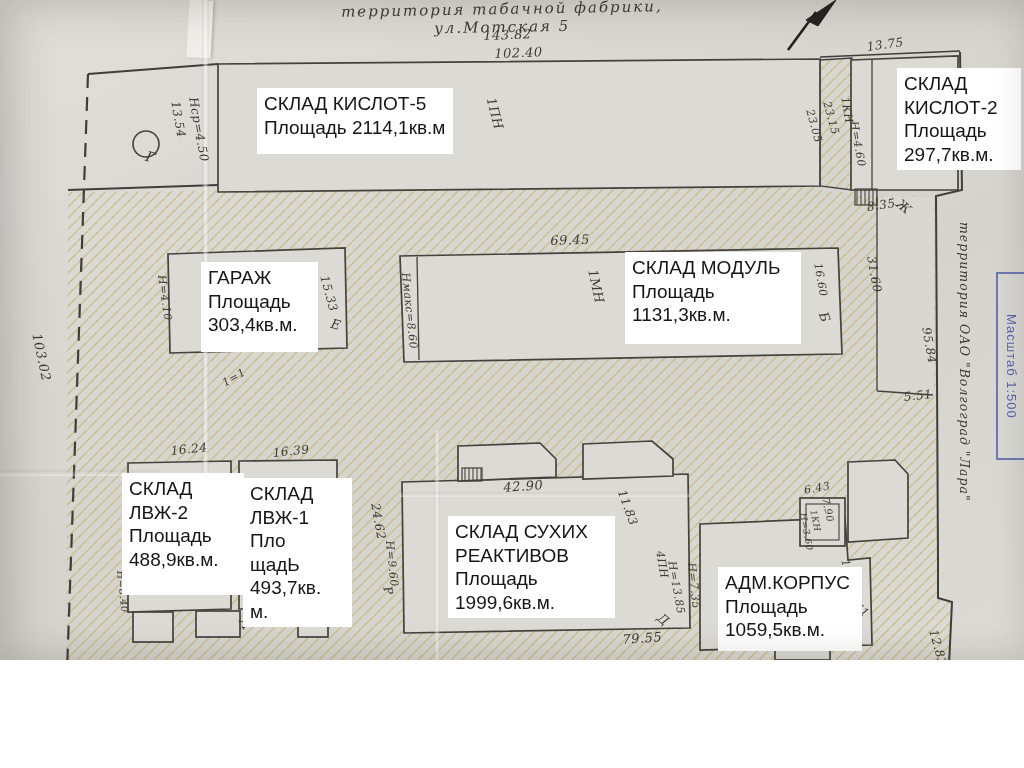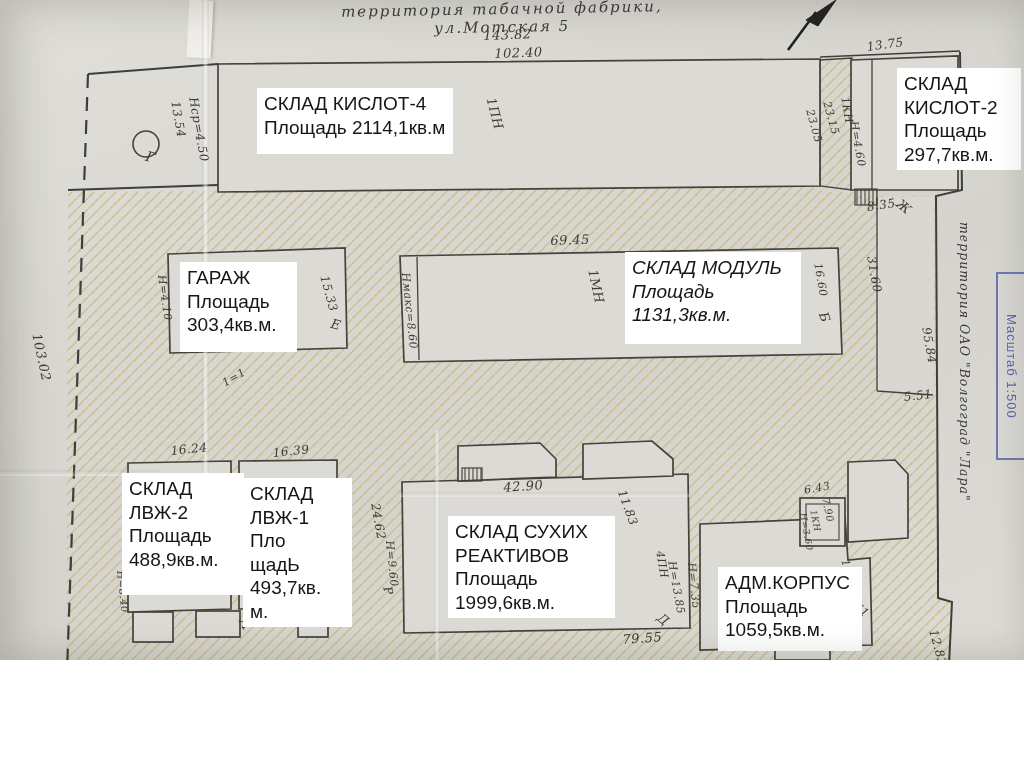--- a/index.html
+++ b/index.html
@@ -161,30 +161,30 @@
   <span class="hw" style="left:803px;top:484px;font-size:11px;transform:rotate(-10deg);">6.43</span>
   <span class="hw" style="left:831px;top:497px;font-size:10px;transform:rotate(78deg);">7.90</span>
   <span class="hw" style="left:818px;top:509px;font-size:9px;transform:rotate(78deg);">1КН</span>
   <span class="hw" style="left:808px;top:512px;font-size:9px;transform:rotate(80deg);">Н=3.60</span>
   <span class="hw" style="left:698px;top:562px;font-size:11px;transform:rotate(84deg);">Н=7.35</span>
   <span class="hw" style="left:851px;top:558px;font-size:11px;transform:rotate(75deg);">12.94</span>
   <span class="hw" style="left:858px;top:598px;font-size:12px;transform:rotate(40deg);">Д1</span>
   <span class="hw" style="left:940px;top:628px;font-size:12px;transform:rotate(75deg);">12.83</span>
   <span class="hw" style="left:462px;top:692px;font-size:13px;transform:rotate(-3deg);">147.35</span>
 
-  <div class="lbl" style="left:257px;top:88px;width:182px;min-height:58px;">СКЛАД КИСЛОТ-4
+  <div class="lbl" style="left:257px;top:88px;width:182px;min-height:58px;">СКЛАД КИСЛОТ-5
 Площадь 2114,1кв.м</div>
   <div class="lbl" style="left:897px;top:68px;width:110px;min-height:84px;">СКЛАД
 КИСЛОТ-2
 Площадь
 297,7кв.м.</div>
-  <div class="lbl" style="left:180px;top:262px;width:103px;min-height:82px;">ГАРАЖ
+  <div class="lbl" style="left:201px;top:262px;width:103px;min-height:82px;">ГАРАЖ
 Площадь
 303,4кв.м.</div>
-  <div class="lbl" style="left:625px;top:252px;width:162px;min-height:84px;font-style:italic;">СКЛАД МОДУЛЬ
+  <div class="lbl" style="left:625px;top:252px;width:162px;min-height:84px;">СКЛАД МОДУЛЬ
 Площадь
 1131,3кв.м.</div>
   <div class="lbl" style="left:122px;top:473px;width:108px;min-height:114px;">СКЛАД
 ЛВЖ-2
 Площадь
 488,9кв.м.</div>
   <div class="lbl" style="left:243px;top:478px;width:95px;min-height:130px;">СКЛАД
 ЛВЖ-1
 Пло
 щадЬ

